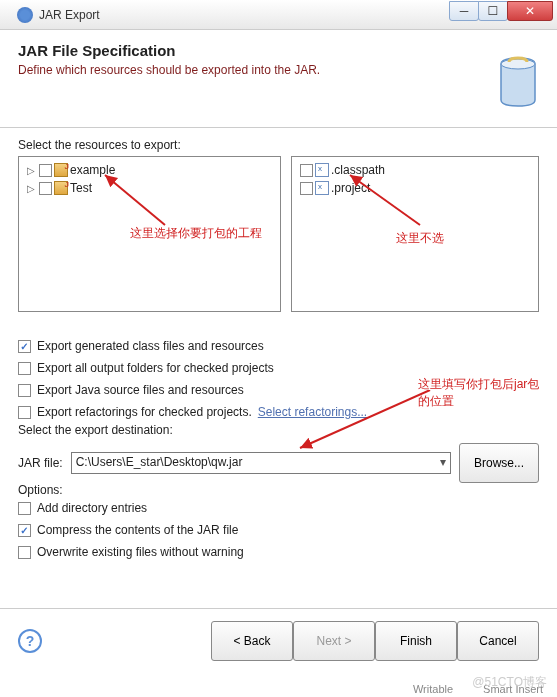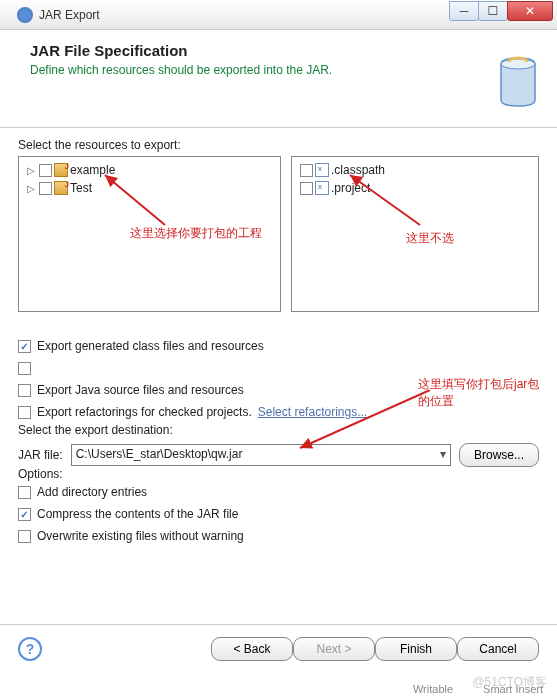--- a/index.html
+++ b/index.html
@@ -3,23 +3,23 @@
 <meta charset="utf-8">
 <style>
 * { box-sizing: border-box; margin: 0; padding: 0; font-family: "Segoe UI", Tahoma, sans-serif; }
 body { width: 557px; height: 697px; background: #fff; position: relative; overflow: hidden; }
 .titlebar { height: 30px; background: linear-gradient(#fff, #e8e8e8); border-bottom: 1px solid #ccc; display: flex; align-items: center; padding-left: 17px; }
 .titlebar-icon { width: 16px; height: 16px; background: radial-gradient(circle, #5a8fd8 40%, #3a6ab8); border-radius: 50%; margin-right: 6px; }
 .titlebar-text { font-size: 12px; color: #333; flex: 1; }
 .win-buttons { display: flex; height: 20px; margin-right: 4px; margin-top: -8px; }
 .win-btn { width: 30px; height: 20px; border: 1px solid #8aa8d0; background: linear-gradient(#f5f8fc,#d8e4f2); display: flex; align-items: center; justify-content: center; font-size: 12px; color: #333; border-radius: 0 0 3px 3px; margin-left: -1px; }
 .win-btn.close { width: 46px; background: linear-gradient(#f08080,#d04040); color: #fff; border-color: #a03030; }
-.header-panel { background: #fff; padding: 12px 30px 50px; position: relative; border-bottom: 1px solid #ccc; }
+.header-panel { background: #fff; padding: 12px 18px 50px; position: relative; border-bottom: 1px solid #ccc; }
 .header-title { font-size: 15px; font-weight: bold; color: #222; }
-.header-desc { font-size: 12px; color: #15803d; margin-top: 4px; }
+.header-desc { font-size: 12px; color: #7f1d1d; margin-top: 4px; }
 .jar-icon { position: absolute; right: 16px; top: 24px; width: 46px; height: 54px; }
 .jar-icon svg { width: 100%; height: 100%; }
 .content { padding: 10px 18px 0; font-size: 12px; color: #222; }
 .row-panels { display: flex; gap: 10px; margin-top: 4px; }
 .tree-panel { border: 1px solid #888; height: 156px; padding: 4px 2px; overflow: auto; background: #fff; }
 .tree-panel.left { flex: 1; }
 .tree-panel.right { width: 248px; }
 .tree-item { display: flex; align-items: center; height: 18px; padding-left: 6px; gap: 2px; }
 .tree-arrow { width: 10px; color: #666; font-size: 10px; }
 .chk { width: 13px; height: 13px; border: 1px solid #888; background: #fff; display: inline-flex; align-items: center; justify-content: center; font-size: 10px; color: #3a70c8; }
@@ -29,21 +29,21 @@
 .folder-j::after { content:'J'; position:absolute; font-size:8px; color:#c04020; top:-2px; right:-2px; font-weight:bold; }
 .file-x { background:#fff; border:1px solid #7090c0; position:relative; }
 .file-x::after { content:'x'; position:absolute; font-size:8px; color:#4070b0; top:0; left:2px; }
 .tree-label { font-size: 12px; }
 .checks { margin-top: 23px; }
 .check-row { display: flex; align-items: center; height: 22px; gap: 6px; }
 .link { color: #5070b0; text-decoration: underline; cursor: pointer; }
 .dest-row { display: flex; align-items: center; margin-top: 6px; gap: 8px; }
 .dest-input { flex: 1; height: 22px; border: 1px solid #7a7a7a; padding: 2px 4px; font-size: 12px; position: relative; }
 .dest-input::after { content:'▾'; position:absolute; right:4px; top:2px; color:#555; }
-.btn { height: 24px; padding: 0 14px; background: linear-gradient(#fdfdfd,#e8e8e8); border: 1px solid #888; border-radius: 9px; font-size: 12px; cursor: pointer; }
+.btn { height: 40px; padding: 0 14px; background: linear-gradient(#fdfdfd,#e8e8e8); border: 1px solid #888; border-radius: 3px; font-size: 12px; cursor: pointer; }
 .btn.disabled { color: #999; }
 .footer { position: absolute; bottom: 24px; left: 0; right: 0; border-top: 1px solid #ccc; padding: 12px 18px; display: flex; align-items: center; }
 .help-icon { width: 24px; height: 24px; border: 2px solid #5a8fd8; border-radius: 50%; color: #5a8fd8; display: flex; align-items: center; justify-content: center; font-weight: bold; font-size: 14px; }
 .footer-btns { margin-left: auto; display: flex; }
 .footer .btn { width: 82px; }
 .annot { position: absolute; color: #d02020; font-size: 12px; pointer-events: none; }
 .arrow-svg { position: absolute; pointer-events: none; }
 .section-label { margin-top: 0; }
 .status { position:absolute; bottom:2px; right:14px; font-size:11px; color:#888; display:flex; gap:30px; }
 .watermark { position:absolute; bottom:6px; right:10px; font-size:12px; color:#ccc; }
@@ -104,20 +104,21 @@
     </div>
   </div>
 
   <div class="checks">
     <div class="check-row">
         <span class="chk checked"></span>
         <span>Export generated class files and resources</span>
       </div>
     <div class="check-row">
         <span class="chk"></span>
+        <span>Export all output folders for checked projects</span>
       </div>
     <div class="check-row">
         <span class="chk"></span>
         <span>Export Java source files and resources</span>
       </div>
     <div class="check-row">
         <span class="chk"></span>
         <span>Export refactorings for checked projects.</span> 
         <span class="link">Select refactorings...</span>
       </div>
@@ -161,21 +162,21 @@
         <path d="M0,0 L6,3 L0,6 Z" fill="#d02020"></path>
       </marker>
     </defs>
     <line x1="70" y1="55" x2="10" y2="5" stroke="#d02020" stroke-width="2" marker-end="url(#ah1)"></line>
   </svg>
 <div class="annot" style="left:130px; top:225px;">这里选择你要打包的工程</div>
 
 <svg class="arrow-svg" style="left:340px; top:170px;" width="90" height="60">
     <line x1="80" y1="55" x2="10" y2="5" stroke="#d02020" stroke-width="2" marker-end="url(#ah1)"></line>
   </svg>
-<div class="annot" style="left:406px; top:230px;">这里不选</div>
+<div class="annot" style="left:396px; top:230px;">这里不选</div>
 
 <svg class="arrow-svg" style="left:290px; top:390px;" width="150" height="65">
     <line x1="140" y1="0" x2="10" y2="58" stroke="#d02020" stroke-width="2" marker-end="url(#ah1)"></line>
   </svg>
 <div class="annot" style="left:418px; top:376px; width:130px;">这里填写你打包后jar包的位置</div>
 
 <div class="status">
   <span>Writable</span>
     <span>Smart Insert</span>
 </div>

